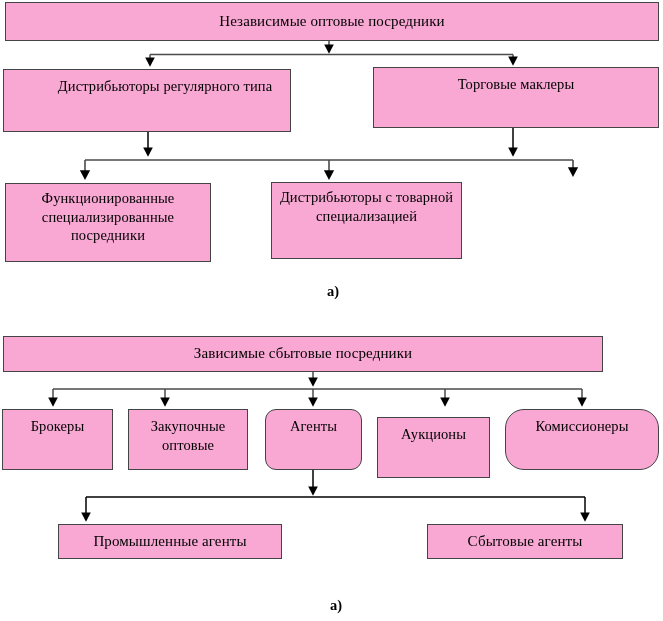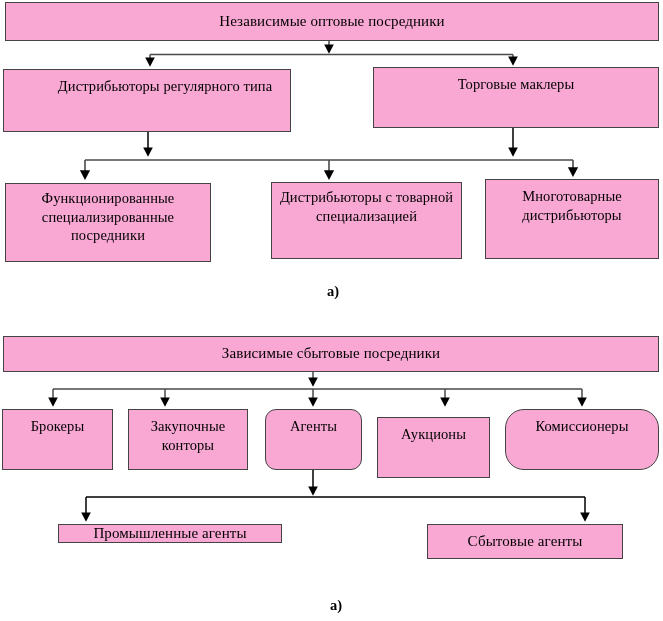--- a/index.html
+++ b/index.html
@@ -132,51 +132,48 @@
   </div>
 
   <div class="node pad-top-sm" style="left:5px; top:183px; width:206px; height:79px;">
     <span>Функционированные специализированные посредники</span>
   </div>
 
   <div class="node pad-top-sm" style="left:259px; top:182px; width:191px; height:77px;margin-left:12px;">
     <span>Дистрибьюторы с товарной специализацией</span>
   </div>
 
-  <div class="node pad-top" style="left:485px; top:179px; width:174px; height:80px;">
-    <span>Многотоварные дистрибьюторы</span>
-  </div>
 
   <div class="caption" style="left:327px; top:283px;">a)</div>
 
-  <div class="node header" style="left:3px; top:336px; width:656px; height:36px;justify-content:center;">
+  <div class="node header" style="left:3px; top:336px; width:600px; height:36px;justify-content:center;">
     <span>Зависимые сбытовые посредники</span>
   </div>
 
   <div class="node pad-top" style="left:2px; top:409px; width:111px; height:61px;">
     <span>Брокеры</span>
   </div>
 
   <div class="node pad-top" style="left:128px; top:409px; width:120px; height:61px;">
-    <span>Закупочные конторы</span>
+    <span>Закупочные оптовые</span>
   </div>
 
   <div class="node pad-top" style="left:265px; top:409px; width:97px; height:61px;border-radius:11px;">
     <span>Агенты</span>
   </div>
 
   <div class="node pad-top" style="left:377px; top:409px; width:113px; height:61px;margin-top:8px;">
     <span>Аукционы</span>
   </div>
 
   <div class="node pad-top" style="left:505px; top:409px; width:154px; height:61px;border-radius:19px;">
     <span>Комиссионеры</span>
   </div>
 
-  <div class="node header" style="left:58px; top:524px; width:224px; height:19px;">
+  <div class="node header" style="left:58px; top:524px; width:224px; height:35px;">
     <span>Промышленные агенты</span>
   </div>
 
   <div class="node header" style="left:427px; top:524px; width:196px; height:35px;">
     <span>Сбытовые агенты</span>
   </div>
 
   <div class="caption" style="left:330px; top:597px;">a)</div>
 
 </div>

